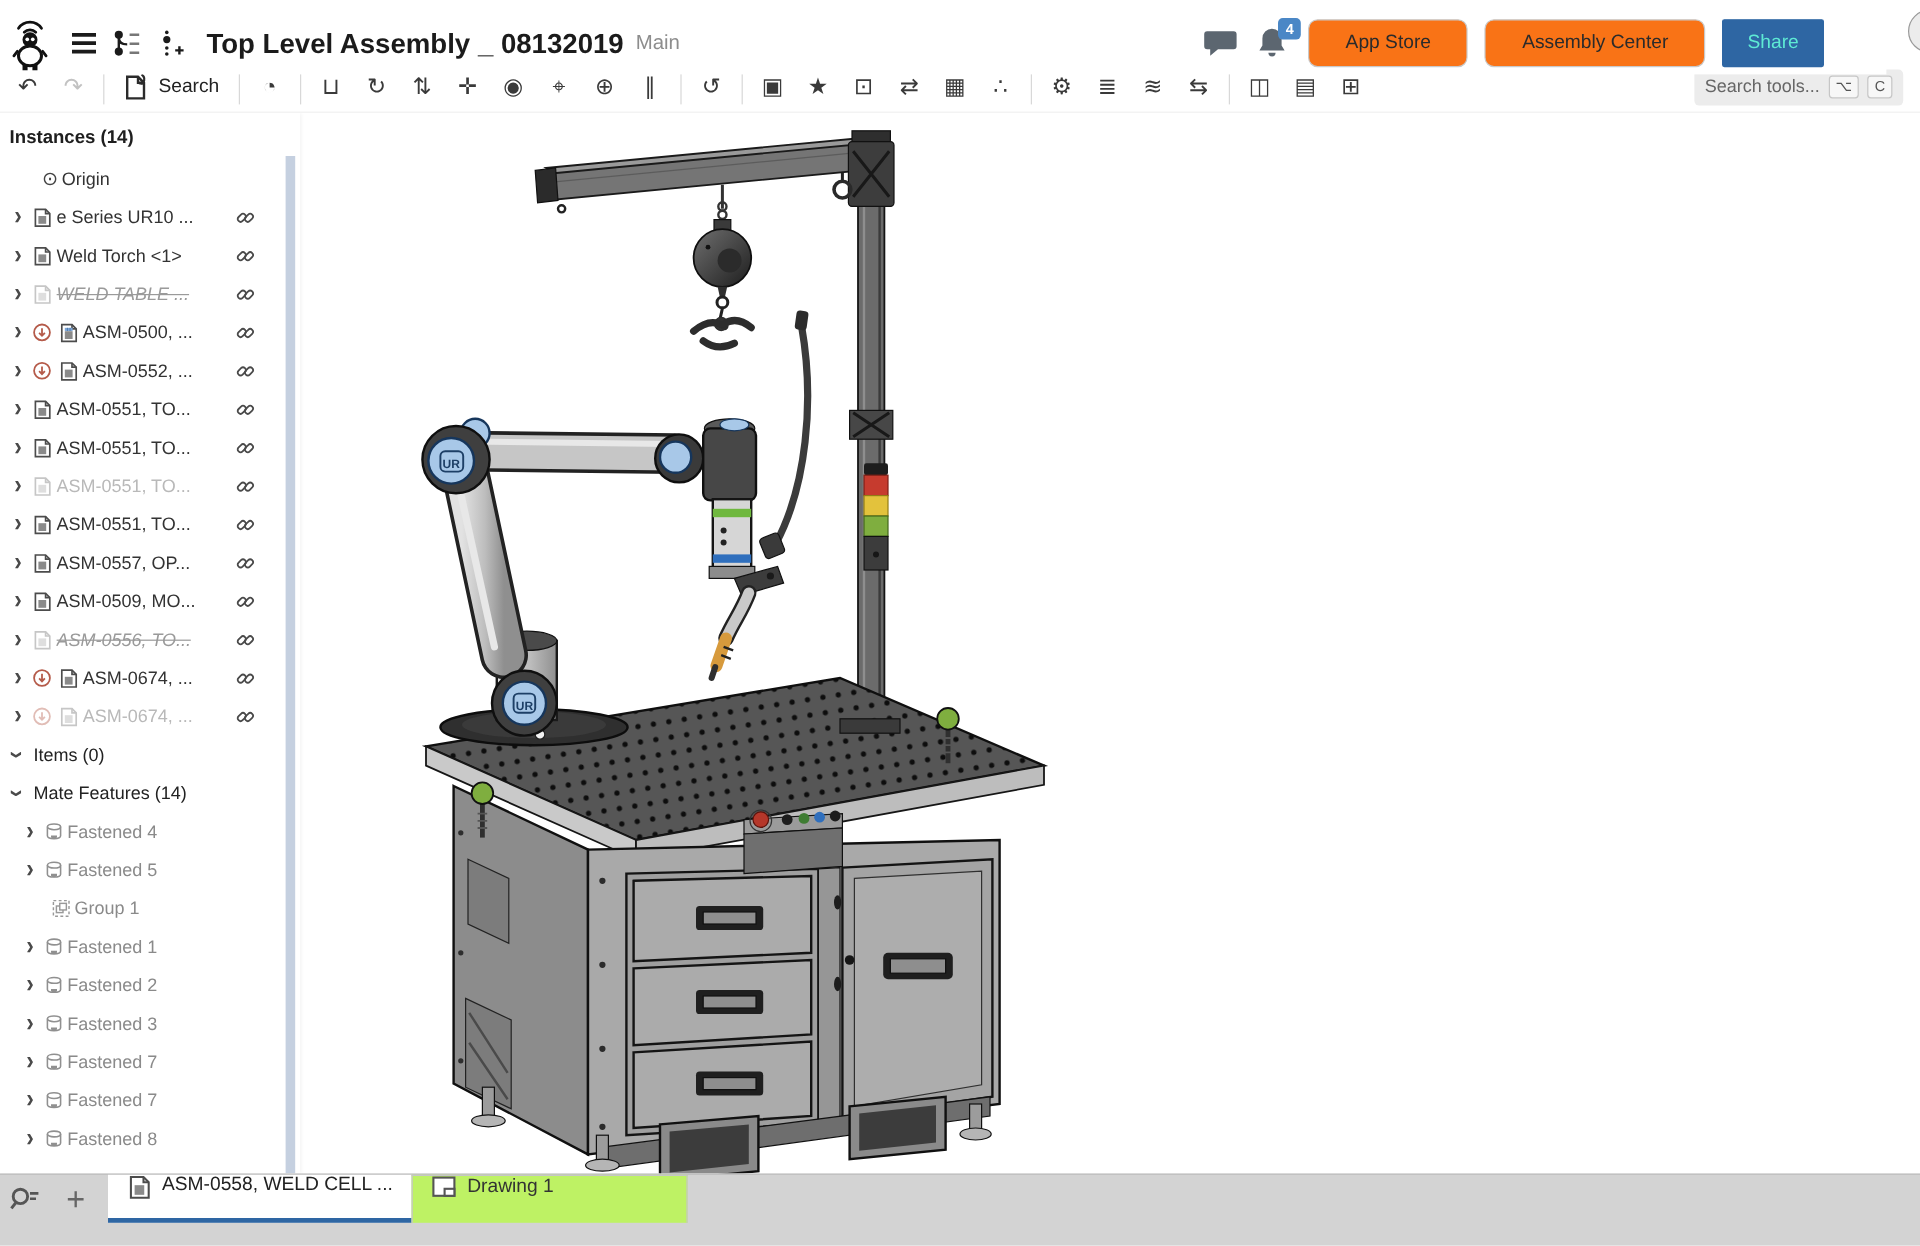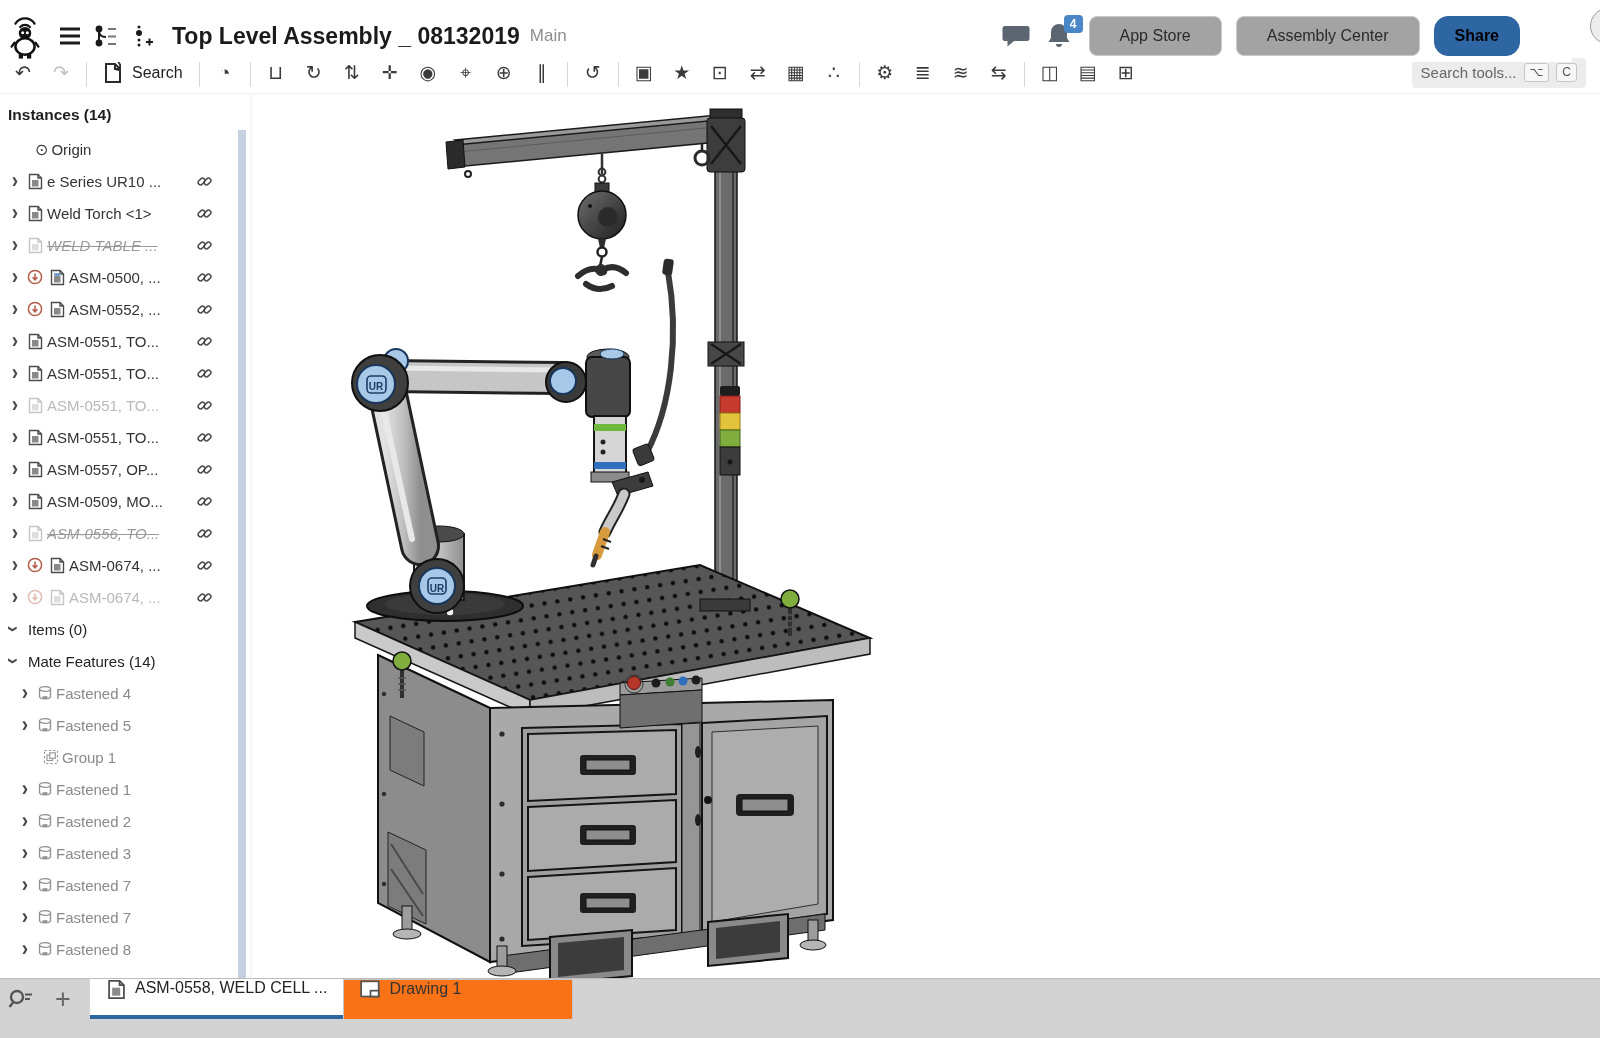--- a/index.html
+++ b/index.html
@@ -12,24 +12,24 @@
   .logo { width:46px; height:46px; margin:2px 4px 0 2px; flex:0 0 auto; }
   .hdr-icon-btn { width:36px; height:36px; display:flex; align-items:center; justify-content:center;
     background:none; border:none; cursor:pointer; }
   .title { font-size:23px; font-weight:bold; color:#1b1b1b; margin-left:12px; white-space:nowrap; }
   .workspace { font-size:17px; color:#8d8d8d; margin-left:10px; }
   .topbar-right { margin-left:auto; display:flex; align-items:center; gap:14px; padding-right:52px; }
   .bell-wrap { position:relative; width:30px; height:30px; }
   .badge { position:absolute; top:-6px; right:-8px; min-width:19px; height:18px; background:#4a87c6;
     color:#fff; font-size:12px; font-weight:bold; border-radius:4px; display:flex;
     align-items:center; justify-content:center; padding:0 4px; }
-  .ghost-btn { height:40px; padding:0 30px; background:#a3a3a3; border:1px solid #c9c9c9;
+  .ghost-btn { height:40px; padding:0 30px; background:#f97316; border:1px solid #c9c9c9;
     border-radius:8px; font-size:16px; color:#2b2b2b; font-family:inherit; cursor:pointer; }
   .share-btn { height:40px; padding:0 20px; background:#2e66a3; border:1px solid #2e66a3;
-    border-radius:14px; font-size:16px; color:#000000; font-family:inherit; font-weight:bold; cursor:pointer; }
+    border-radius:2px; font-size:16px; color:#5eead4; font-family:inherit; font-weight:normal; cursor:pointer; }
   .avatar-sliver { position:absolute; left:1590px; top:8px; width:36px; height:36px;
     border-radius:50%; background:#ececec; border:1px solid #9a9a9a; }
 
   
   .toolbar { position:absolute; left:0; top:52px; width:1600px; height:42px; background:#fff;
     display:flex; align-items:center; padding-left:4px; border-bottom:1px solid #f0f0f0; z-index:4; }
   .tb-btn { min-width:38px; height:32px; border:none; background:none; display:flex;
     align-items:center; justify-content:center; font-size:19px; color:#3a3a3a; cursor:pointer;
     font-family:inherit; }
   .tb-btn .glyph { line-height:1; }
@@ -71,21 +71,21 @@
   
   .bottombar { position:absolute; left:0; top:978px; width:1600px; height:60px; background:#d3d3d3;
     border-top:1px solid #bcbcbc; display:flex; align-items:flex-start; z-index:6; }
   .bb-icon-btn { width:42px; height:40px; border:none; background:none; display:flex;
     align-items:center; justify-content:center; cursor:pointer; color:#555; }
   .plus-glyph { font-size:27px; color:#666; line-height:1; }
   .tabs { display:flex; height:40px; margin-left:6px; }
   .tab { display:flex; align-items:flex-start; gap:8px; padding:0 16px; font-size:16px; color:#222;
     cursor:pointer; white-space:nowrap; }
   .tab.active { background:#fff; border-bottom:4px solid #2e66a3; min-width:238px; }
-  .tab.inactive { background:#f97316; border:1px solid #c6c6c6; border-bottom:none; color:#333; min-width:230px; }
+  .tab.inactive { background:#bef264; border:1px solid #c6c6c6; border-bottom:none; color:#333; min-width:230px; }
 </style>
 </head>
 <body>
 
 <div class="topbar">
   <svg class="logo" viewBox="0 0 48 48">
     <g fill="none" stroke="#111" stroke-width="2.4" stroke-linecap="round">
       <path d="M14 10 A 12 12 0 0 1 34 10"></path>
       <path d="M19 13.5 A 7 7 0 0 1 29 13.5"></path>
     </g>

